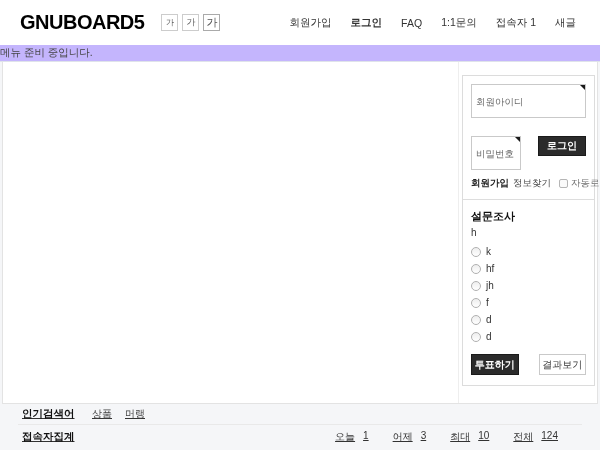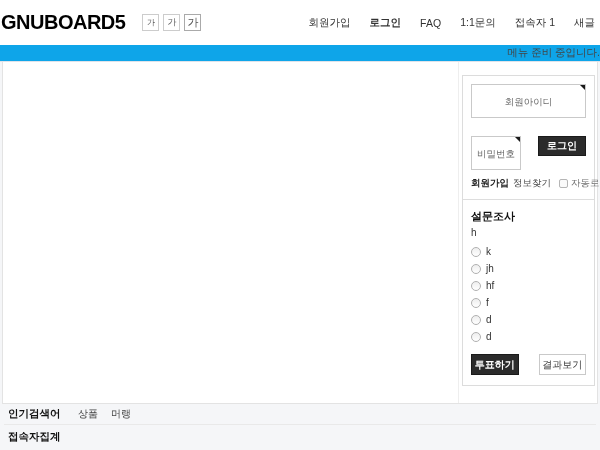--- a/index.html
+++ b/index.html
@@ -7,21 +7,21 @@
   body {
     font-family:"Liberation Sans","DejaVu Sans",sans-serif;
     background:#f5f6f8;
     color:#333;
     font-size:11px;
   }
 
   
   .header {
     height:45px; background:#fff; display:flex; align-items:center;
-    padding:0 1px; position:relative;
+    padding:0 20px; position:relative;
   }
   .logo { font-size:20px; font-weight:bold; color:#000; letter-spacing:-0.5px; margin-right:10px; cursor:pointer; }
   .search-wrap {
     display:flex; align-items:stretch; border:1px solid #d6d6d6; background:#fff;
     width:98px; height:20px; position:relative;
   }
   .search-input {
     border:0; outline:none; width:62px; font-size:10px; padding:0 3px;
     font-family:inherit; background:transparent;
   }
@@ -37,41 +37,41 @@
   }
   .fs-btn.s { font-size:8px; }
   .fs-btn.m { font-size:9px; }
   .fs-btn.l { font-size:11px; border-color:#aaa; }
   .top-nav { margin-left:auto; display:flex; align-items:center; gap:19px; padding-right:4px; }
   .top-nav a { text-decoration:none; color:#333; font-size:10.5px; cursor:pointer; }
   .top-nav a.bold { font-weight:bold; }
 
   
   .menu-bar {
-    height:17px; background:#0ea5e9; border-bottom:1px solid #dfe3ea;
-    display:flex; align-items:center; justify-content:flex-end;
+    height:17px; background:#c4b5fd; border-bottom:1px solid #dfe3ea;
+    display:flex; align-items:center; justify-content:flex-start;
     font-size:10.5px; color:#444;
   }
 
   
   .main {
     background:#fff; border:1px solid #e3e3e3; border-top:0;
     margin:0 2px; height:342px; position:relative;
   }
   .content-area { position:absolute; left:0; top:0; right:138px; bottom:0; border-right:1px solid #eee; }
 
   .sidebar {
     position:absolute; right:2px; top:13px; width:133px;
     border:1px solid #dcdcdc; background:#fff;
   }
   .login-box { padding:8px 8px 9px; }
   .input-wrap { position:relative; }
   .sb-input {
     width:100%; height:31px; border:1px solid #c9c9c9; font-size:9.5px;
-    padding:16px 4px; color:#555; outline:none; font-family:inherit; background:#fff;text-align:center;
+    padding:16px 4px; color:#555; outline:none; font-family:inherit; background:#fff;
   }
   .sb-input::placeholder { color:#666; opacity:1; }
   .req-corner {
     position:absolute; top:1px; right:1px; width:0; height:0;
     border-top:5px solid #1a1a1a; border-left:5px solid transparent;
   }
   .pw-row { display:flex; gap:17px; margin-top:18px; }
   .pw-row .input-wrap { flex:1; }
   .login-btn {
     width:48px; height:20px; background:#2b2b2b; color:#fff; border:1px solid #1a1a1a;
@@ -101,21 +101,21 @@
   .vote-btn {
     flex:1; height:21px; background:#2b2b2b; color:#fff; border:1px solid #1a1a1a;
     font-size:10px; font-weight:bold; cursor:pointer; font-family:inherit;
   }
   .result-btn {
     flex:1; height:21px; background:#fff; color:#333; border:1px solid #c9c9c9;
     font-size:10px; cursor:pointer; font-family:inherit;
   }
 
   
-  .footer { margin:0 4px; }
+  .footer { margin:0 18px;text-decoration:underline; }
   .f-row {
     display:flex; align-items:center; height:21px;
     border-bottom:1px solid #e9e9e9; padding-left:4px;
   }
   .f-row:last-child { height:23px; border-bottom:0;justify-content:space-between; }
   .f-label { width:70px; font-weight:bold; font-size:10.5px; color:#111; }
   .keywords { display:flex; gap:13px; }
   .keywords a { color:#444; font-size:10px; text-decoration:none; cursor:pointer; }
   .stats { display:flex; }
   .stat { display:flex; gap:8px; margin-right:24px; font-size:10px; }
@@ -181,25 +181,25 @@
     <div class="poll-box">
       <div class="poll-title">설문조사</div>
       <div class="poll-question">h</div>
 
       <div class="poll-option">
         <span class="radio"></span>
         <label>k</label>
       </div>
       <div class="poll-option">
         <span class="radio"></span>
+        <label>hf</label>
+      </div>
+      <div class="poll-option">
+        <span class="radio"></span>
         <label>jh</label>
-      </div>
-      <div class="poll-option">
-        <span class="radio"></span>
-        <label>hf</label>
       </div>
       <div class="poll-option">
         <span class="radio"></span>
         <label>f</label>
       </div>
       <div class="poll-option">
         <span class="radio"></span>
         <label>d</label>
       </div>
       <div class="poll-option">
@@ -218,14 +218,32 @@
 <div class="footer">
   <div class="f-row">
     <span class="f-label">인기검색어</span>
     <span class="keywords">
       <a>상품</a>
       <a>머랭</a>
     </span>
   </div>
   <div class="f-row">
     <span class="f-label">접속자집계</span>
+    <span class="stats">
+      <span class="stat">
+        <span class="sname">오늘</span>
+        <span class="sval">1</span>
+      </span>
+      <span class="stat">
+        <span class="sname">어제</span>
+        <span class="sval">3</span>
+      </span>
+      <span class="stat">
+        <span class="sname">최대</span>
+        <span class="sval">10</span>
+      </span>
+      <span class="stat">
+        <span class="sname">전체</span>
+        <span class="sval">124</span>
+      </span>
+    </span>
   </div>
 </div>
 
 </body></html>

